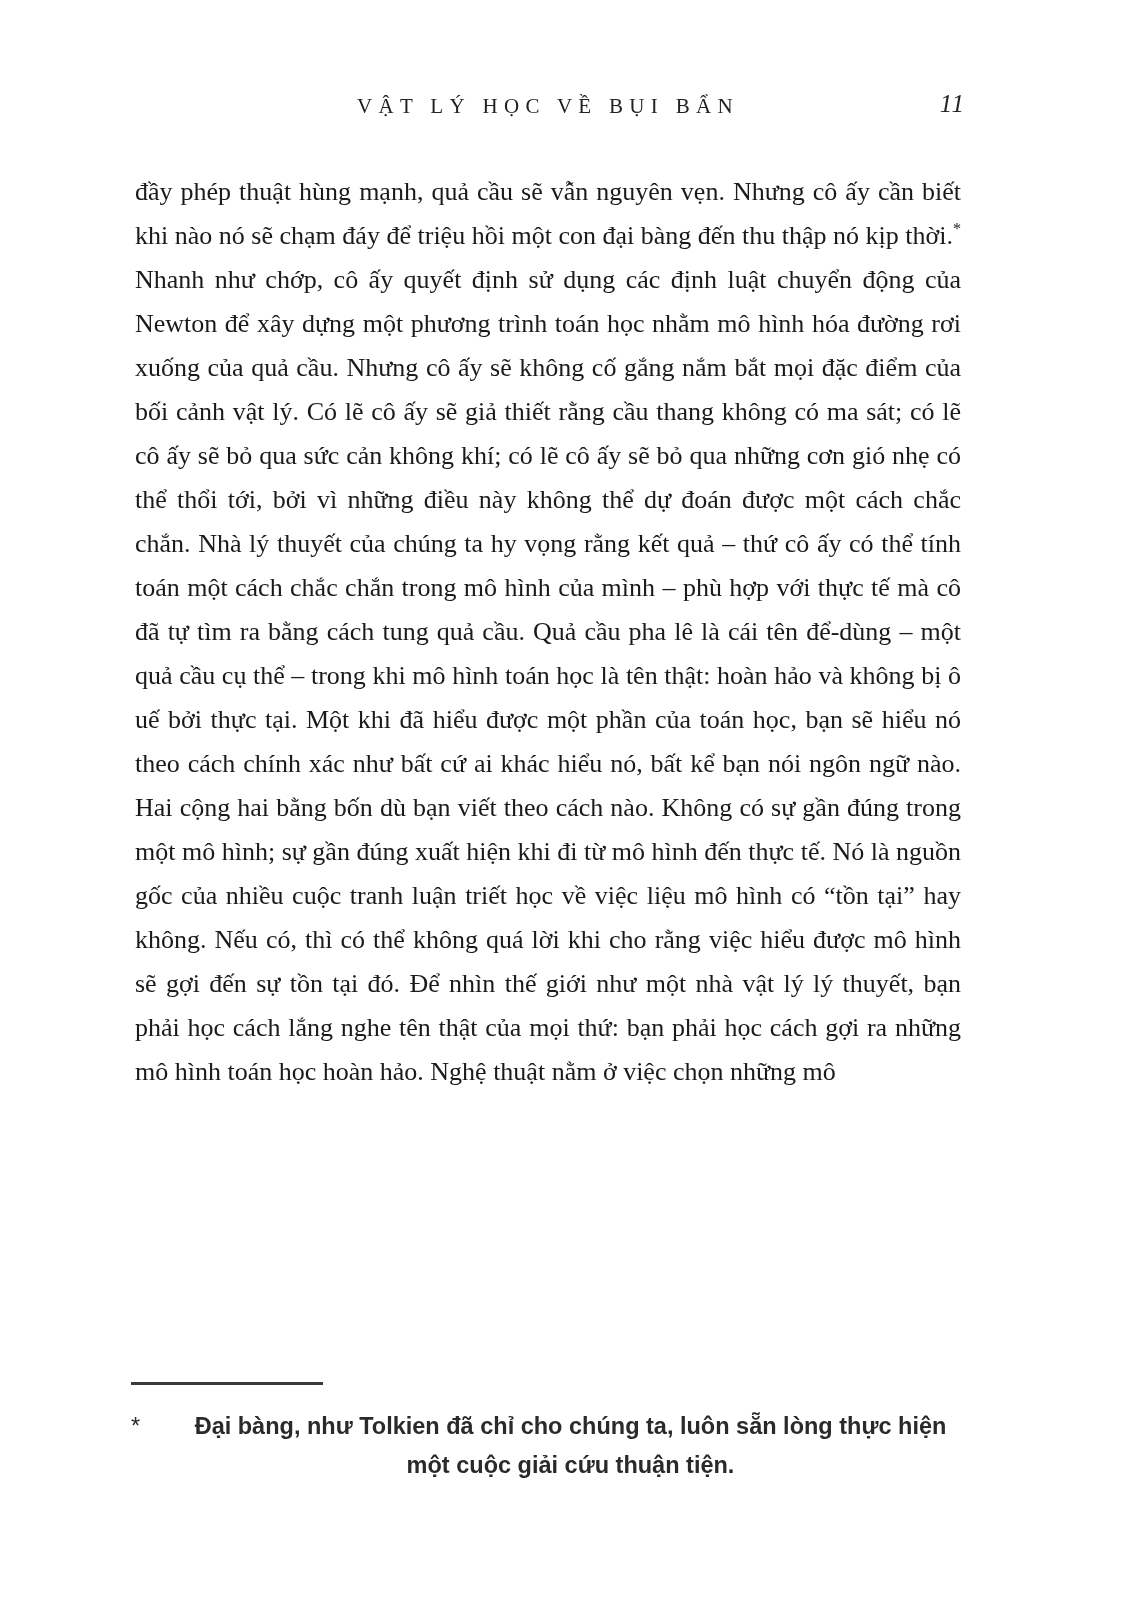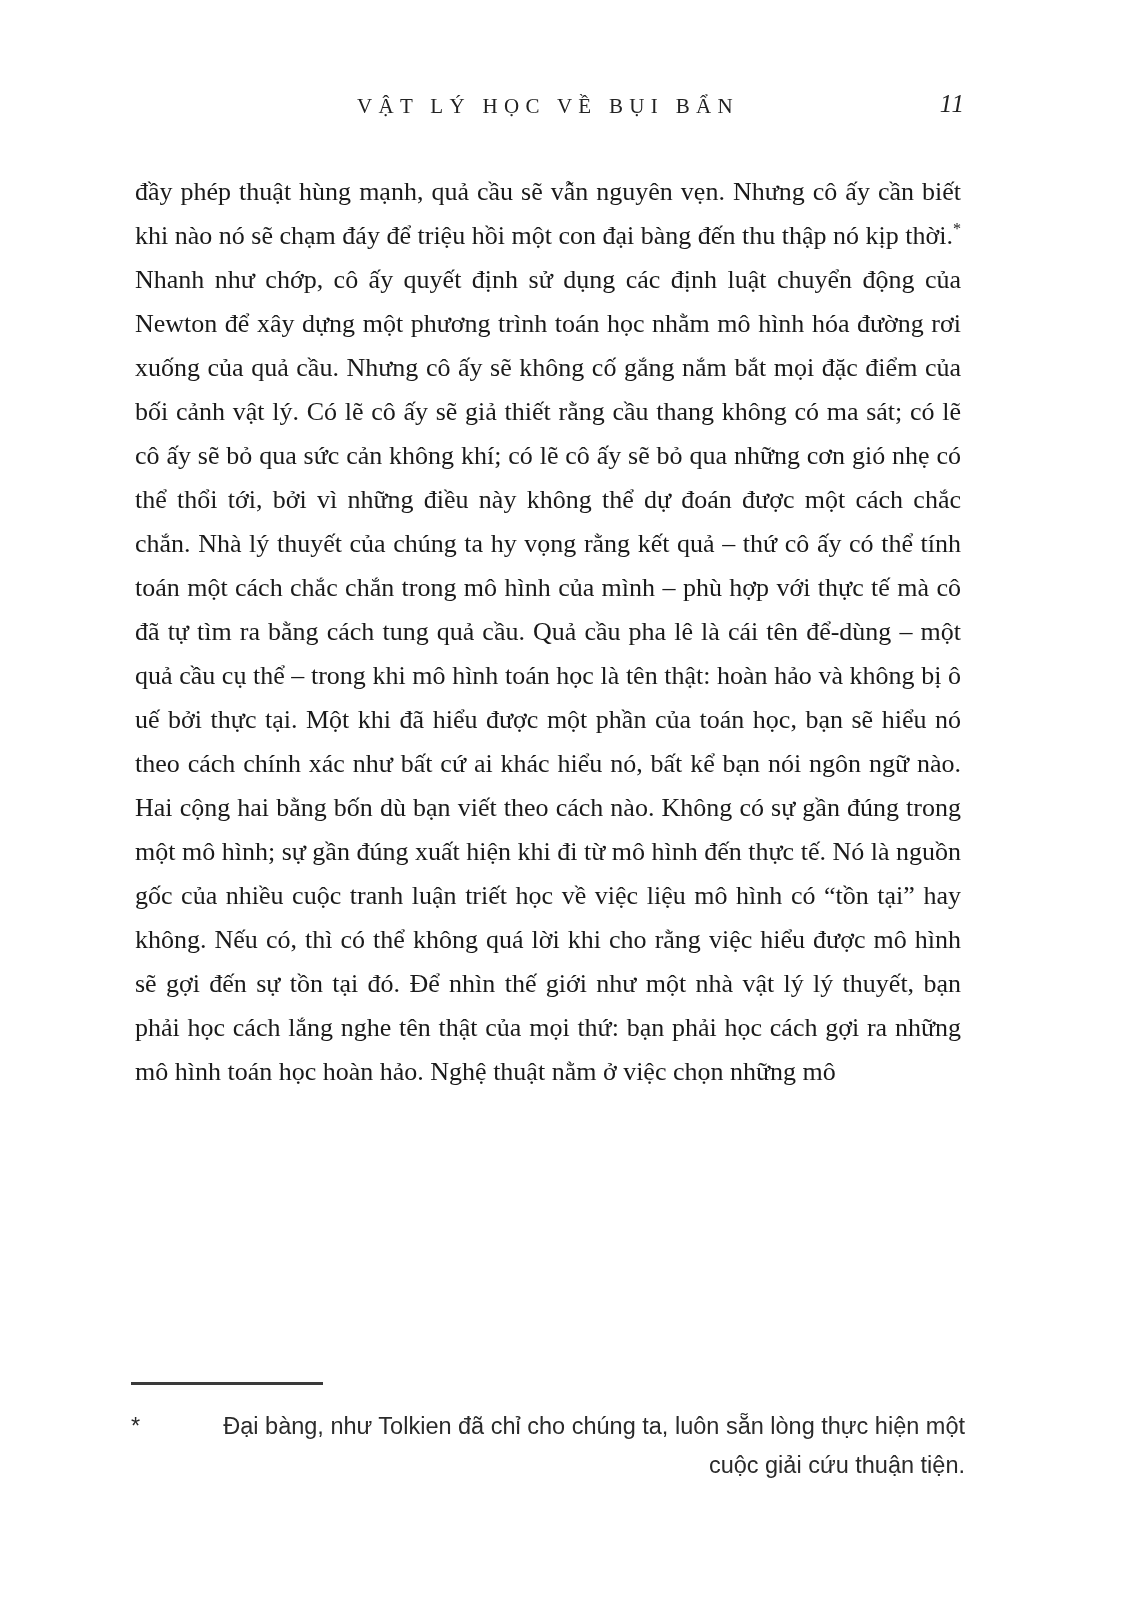--- a/index.html
+++ b/index.html
@@ -87,21 +87,22 @@
     font-size: 23.5px;
     line-height: 39px;
     color: #2a2a2a;
   }
   .footnote-marker {
     flex: none;
     width: 45px;
   }
   .footnote-text {
     flex: 1;
-    text-align: right;
+    text-align: center;
+    font-weight: bold;
   }
 </style>
 </head>
 <body>
 
 <div class="page">
 
   <header class="running-head">
     <div class="head-title">VẬT LÝ HỌC VỀ BỤI BẨN</div>
     <div class="page-number">11</div>

